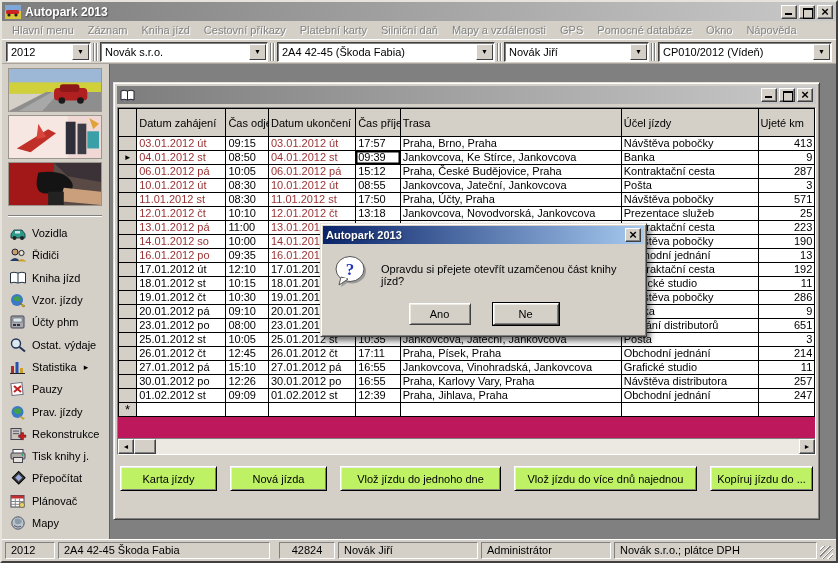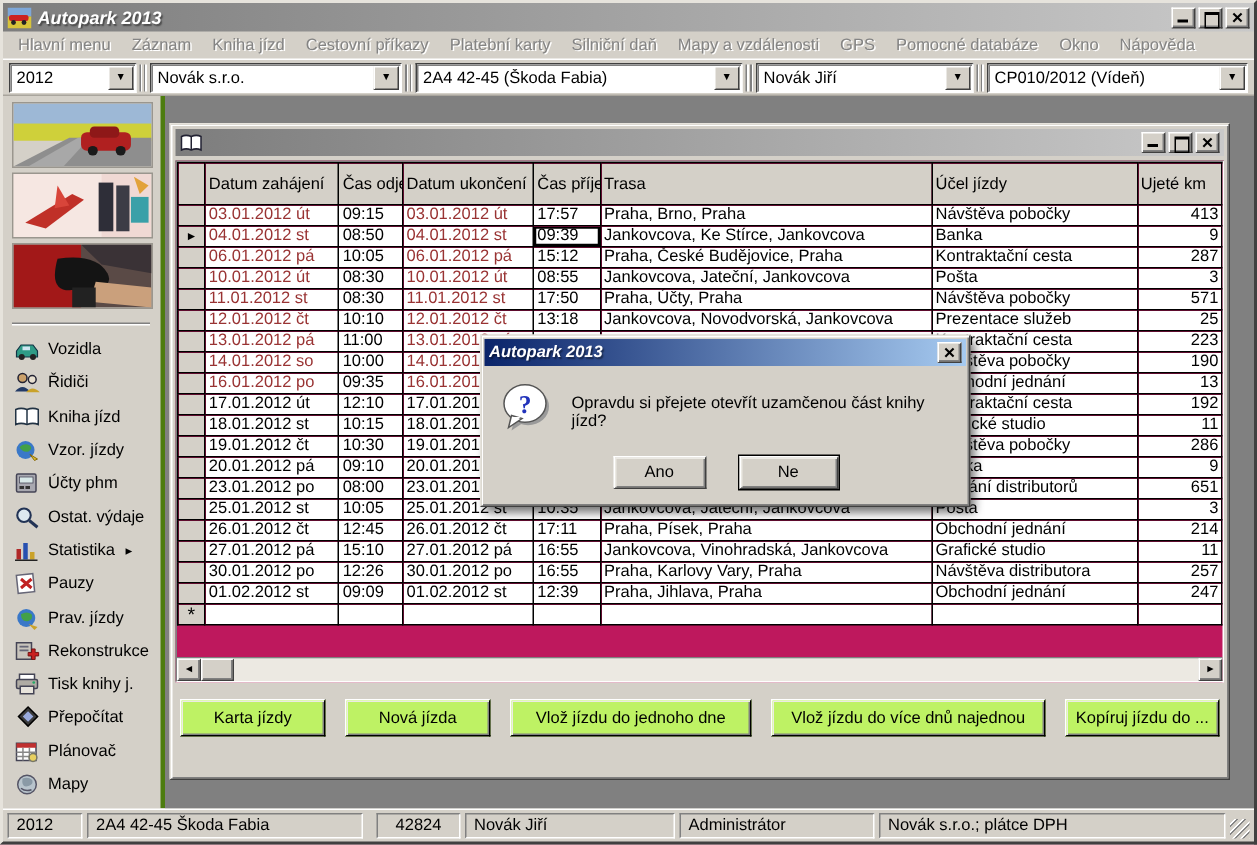--- a/index.html
+++ b/index.html
@@ -8,21 +8,21 @@
 
   .win { width:838px; height:563px; background:#d4d0c8;
          border:2px solid; border-color:#e6e3dc #404040 #404040 #e6e3dc;
          display:flex; flex-direction:column; position:relative; }
 
   
   .titlebar { height:19px; background:linear-gradient(90deg,#7d7d7d,#c9c9c9);
               display:flex; align-items:center; padding:0 3px; gap:4px; flex:none; }
   .titlebar.blue { background:linear-gradient(90deg,#0a246a,#a6caf0); }
   .titletext { color:#fff; font-weight:bold; font-size:12px; flex:1;
-               white-space:nowrap; overflow:hidden; text-shadow:1px 1px 1px rgba(0,0,0,.45);font-style:italic; }
+               white-space:nowrap; overflow:hidden; text-shadow:1px 1px 1px rgba(0,0,0,.45); }
   .winbtns { display:flex; gap:2px; }
   .winbtn { width:16px; height:14px; background:#d4d0c8; border:1px solid;
             border-color:#fff #404040 #404040 #fff; box-shadow:inset -1px -1px 0 #808080;
             position:relative; }
   .g-min::after { content:""; position:absolute; left:3px; bottom:3px; width:7px; border-bottom:2px solid #000; }
   .g-max::after { content:""; position:absolute; left:3px; top:2px; width:8px; height:8px;
                   border:1px solid #000; border-top-width:2px; }
   .g-close::after { content:"×"; position:absolute; left:0; top:-2px; width:100%; text-align:center;
                     font-size:13px; font-weight:bold; line-height:16px; }
 
@@ -38,21 +38,21 @@
            box-shadow:inset 1px 1px 0 #808080; display:flex; align-items:center; }
   .combo .val { flex:1; padding:0 4px; white-space:nowrap; overflow:hidden; }
   .combo .drop { width:17px; height:16px; margin-right:1px; flex:none; background:#d4d0c8;
                  border:1px solid; border-color:#fff #404040 #404040 #fff;
                  font-size:7px; line-height:14px; text-align:center; color:#000; }
   .combo.c0{width:85px;margin-left:2px} .combo.c1{width:168px} .combo.c2{width:218px}
   .combo.c3{width:145px} .combo.c4{flex:1; margin-right:2px}
 
   
   .workspace { flex:1; display:flex; overflow:hidden; }
-  .sidebar { width:108px; flex:none; background:#d4d0c8; border-right:3px solid #4d7c0f;
+  .sidebar { width:108px; flex:none; background:#d4d0c8; border-right:1px solid #4d7c0f;
              padding:4px 5px 0 6px; display:flex; flex-direction:column; }
   .thumb { width:94px; height:44px; margin-bottom:3px; border:1px solid #9a968e; flex:none; }
   .thumb svg { width:100%; height:100%; display:block; }
   .side-divider { height:2px; border-top:1px solid #808080; border-bottom:1px solid #fff; margin:6px 2px 5px 0; }
   .side-item { display:flex; align-items:center; gap:5px; height:22.3px; padding-left:1px; white-space:nowrap; }
   .side-item .sicon { width:18px; height:16px; flex:none; }
   .side-item .sicon svg { width:18px; height:16px; }
   .subarrow { font-size:9px; margin-left:2px; }
 
   .mdi { flex:1; background:#808080; position:relative; overflow:hidden; }
@@ -105,21 +105,21 @@
   .dbtn { width:62px; height:22px; background:#d4d0c8; border:1px solid; border-color:#fff #404040 #404040 #fff;
           box-shadow:inset 1px 1px 0 #eceae4, inset -1px -1px 0 #808080;
           display:flex; align-items:center; justify-content:center; }
   .dbtn.default { width:66px; box-shadow:0 0 0 1px #000, inset 1px 1px 0 #eceae4, inset -1px -1px 0 #808080; }
 
   
   .statusbar { height:22px; flex:none; display:flex; align-items:center; gap:3px;
                padding:2px 3px; border-top:1px solid #fff; }
   .spanel { height:17px; border:1px solid; border-color:#808080 #fff #fff #808080;
             padding:1px 5px; white-space:nowrap; overflow:hidden; }
-  .spanel.s0{width:50px}.spanel.s1{width:184px}.spanel.s2{width:56px;text-align:center;margin-left:6px}
+  .spanel.s0{width:50px}.spanel.s1{width:212px}.spanel.s2{width:56px;text-align:center;margin-left:6px}
   .spanel.s3{width:140px}.spanel.s4{width:130px}.spanel.s5{flex:1}
   .grip { width:13px; height:13px; align-self:flex-end; flex:none;
           background:repeating-linear-gradient(135deg,transparent 0 2px,#fff 2px 3px,#868686 3px 4px); }
 </style>
 </head>
 <body>
 
 <div class="win">
 
   <div class="titlebar">

